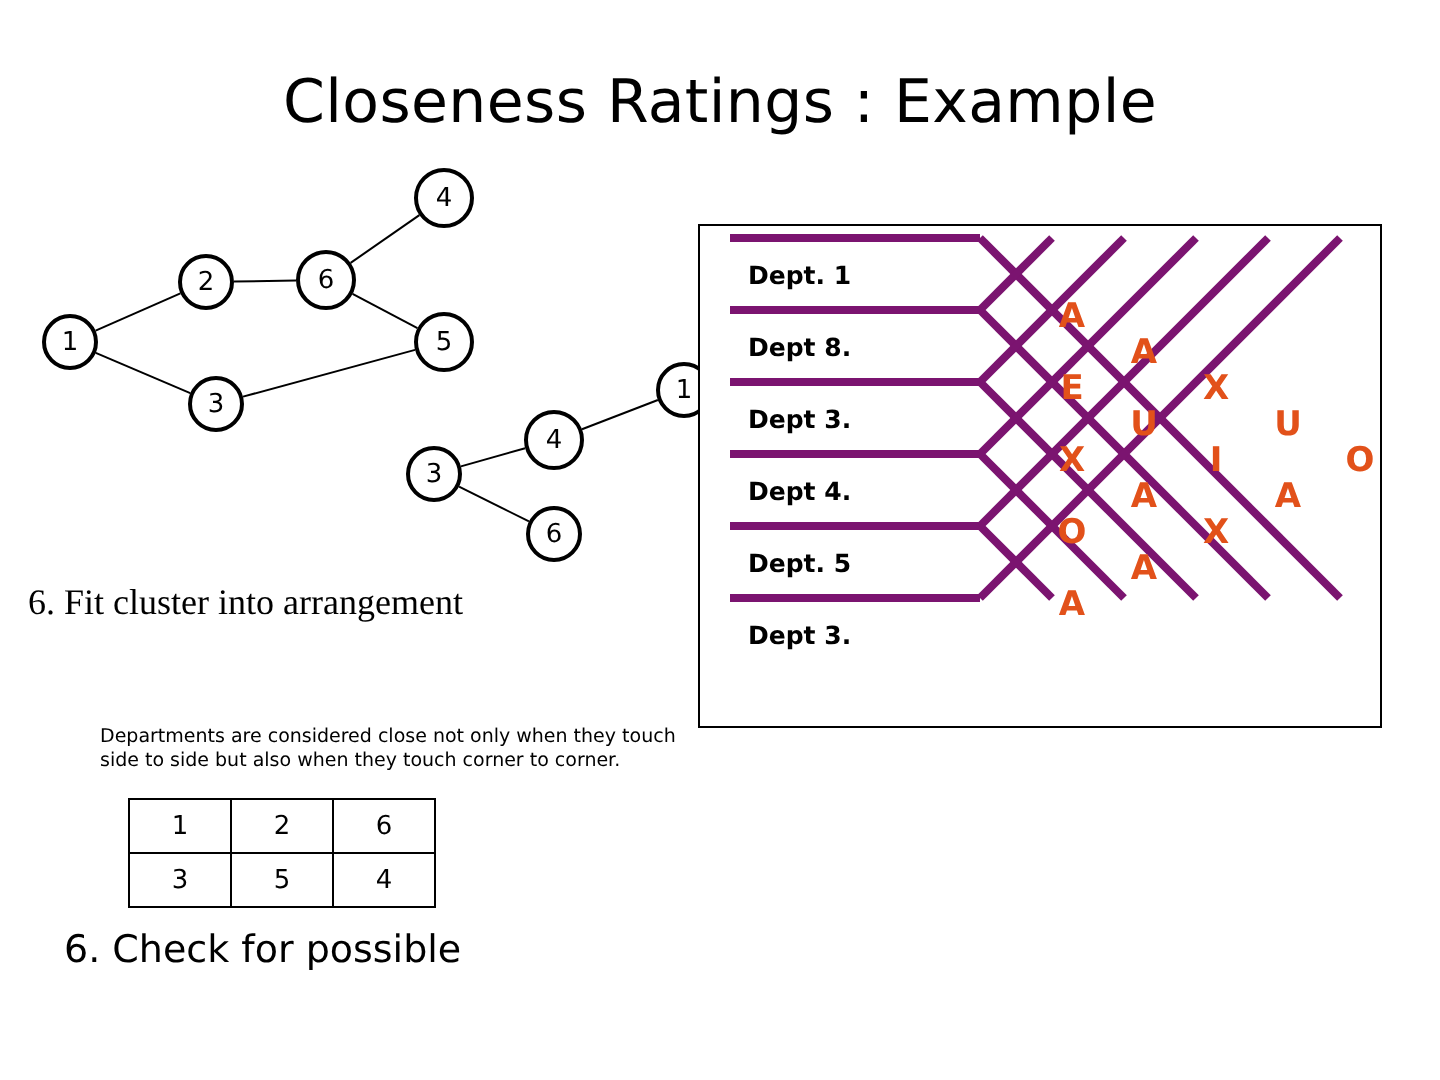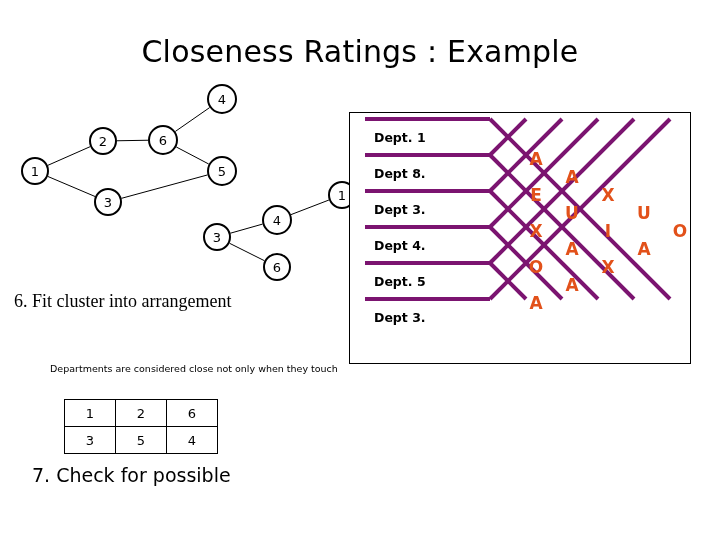--- a/index.html
+++ b/index.html
@@ -206,39 +206,40 @@
         </div>
       </div>
   </div>
 
   <div id="step6">
     <div>6. Fit cluster into arrangement</div>
   </div>
 
   <div id="note">
     <div>Departments are considered close not only when they touch</div>
+    <div>side to side but also when they touch corner to corner.</div>
   </div>
 
   <table id="grid-table">
     <tbody id="grid-body">
         <tr>
           <td>1</td>
           <td>2</td>
           <td>6</td>
         </tr>
         <tr>
           <td>3</td>
           <td>5</td>
           <td>4</td>
         </tr>
       </tbody>
   </table>
 
   <div id="step7">
-    <div>7. Check for possible</div>
+    <div>6. Check for possible</div>
   </div>
 
   <div id="rel-panel">
     <div id="rel-inner">
       <svg id="rel-svg" width="340" height="242">
           <line x1="15" y1="6" x2="140" y2="6" stroke="#7B1470" stroke-width="4" stroke-linecap="butt"></line>
           <line x1="15" y1="42" x2="140" y2="42" stroke="#7B1470" stroke-width="4" stroke-linecap="butt"></line>
           <line x1="15" y1="78" x2="140" y2="78" stroke="#7B1470" stroke-width="4" stroke-linecap="butt"></line>
           <line x1="15" y1="114" x2="140" y2="114" stroke="#7B1470" stroke-width="4" stroke-linecap="butt"></line>
           <line x1="15" y1="150" x2="140" y2="150" stroke="#7B1470" stroke-width="4" stroke-linecap="butt"></line>

